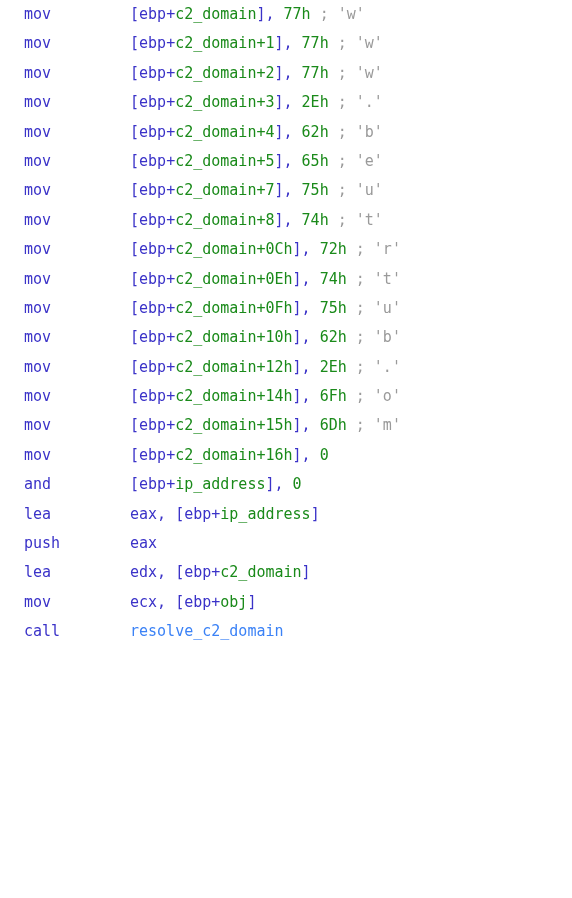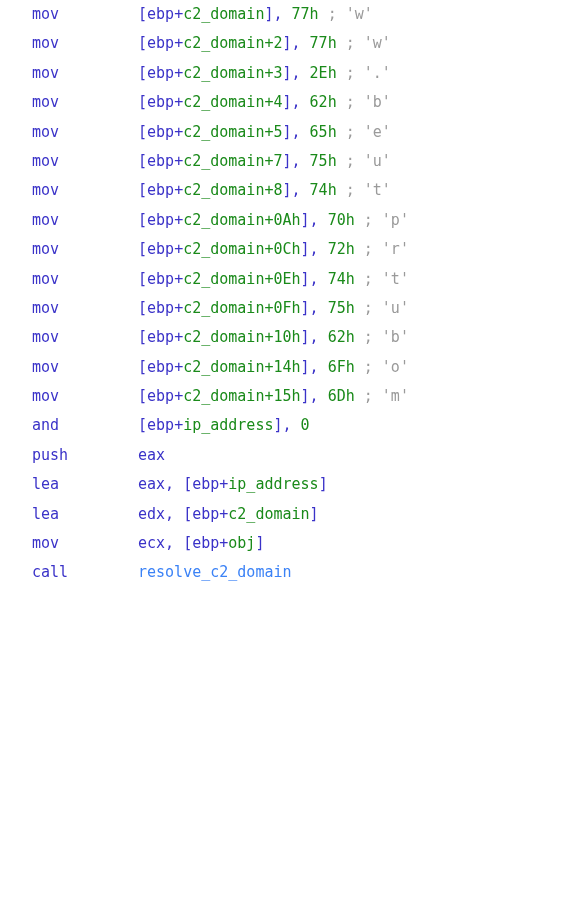--- a/index.html
+++ b/index.html
@@ -21,52 +21,54 @@
     background: #ffffff;
     padding: 0;
     box-sizing: border-box;
   }
   .code-line {
     height: 29.4px;
     line-height: 29.4px;
     white-space: pre;
     font-size: 15px;
     letter-spacing: 0px;
-    padding-left: 32px;
+    padding-left: 24px;
     box-sizing: border-box;
   }
   .mnemonic {
     color: #3a32c8;
     display: inline-block;
     width: 106px;
   }
   .tok-reg      { color: #3a32c8; }
   .tok-punct    { color: #3a32c8; }
   .tok-local    { color: #1a8a1a; }
   .tok-imm      { color: #1a8a1a; }
   .tok-func     { color: #3b82f6; }
   .tok-comment  { color: #9a9a9a; }
 </style>
 </head>
 <body>
 
 <div id="disasm-listing">
     <div class="code-line"><span class="mnemonic">mov</span><span class="tok-punct">[</span><span class="tok-reg">ebp</span><span class="tok-punct">+</span><span class="tok-local">c2_domain</span><span class="tok-punct">], </span><span class="tok-imm">77h</span><span class="tok-comment"> ; 'w'</span></div>
+    <div class="code-line"><span class="mnemonic">mov</span><span class="tok-punct">[</span><span class="tok-reg">ebp</span><span class="tok-punct">+</span><span class="tok-local">c2_domain+1</span><span class="tok-punct">], </span><span class="tok-imm">77h</span><span class="tok-comment"> ; 'w'</span></div>
     <div class="code-line"><span class="mnemonic">mov</span><span class="tok-punct">[</span><span class="tok-reg">ebp</span><span class="tok-punct">+</span><span class="tok-local">c2_domain+2</span><span class="tok-punct">], </span><span class="tok-imm">77h</span><span class="tok-comment"> ; 'w'</span></div>
     <div class="code-line"><span class="mnemonic">mov</span><span class="tok-punct">[</span><span class="tok-reg">ebp</span><span class="tok-punct">+</span><span class="tok-local">c2_domain+3</span><span class="tok-punct">], </span><span class="tok-imm">2Eh</span><span class="tok-comment"> ; '.'</span></div>
     <div class="code-line"><span class="mnemonic">mov</span><span class="tok-punct">[</span><span class="tok-reg">ebp</span><span class="tok-punct">+</span><span class="tok-local">c2_domain+4</span><span class="tok-punct">], </span><span class="tok-imm">62h</span><span class="tok-comment"> ; 'b'</span></div>
     <div class="code-line"><span class="mnemonic">mov</span><span class="tok-punct">[</span><span class="tok-reg">ebp</span><span class="tok-punct">+</span><span class="tok-local">c2_domain+5</span><span class="tok-punct">], </span><span class="tok-imm">65h</span><span class="tok-comment"> ; 'e'</span></div>
     <div class="code-line"><span class="mnemonic">mov</span><span class="tok-punct">[</span><span class="tok-reg">ebp</span><span class="tok-punct">+</span><span class="tok-local">c2_domain+7</span><span class="tok-punct">], </span><span class="tok-imm">75h</span><span class="tok-comment"> ; 'u'</span></div>
     <div class="code-line"><span class="mnemonic">mov</span><span class="tok-punct">[</span><span class="tok-reg">ebp</span><span class="tok-punct">+</span><span class="tok-local">c2_domain+8</span><span class="tok-punct">], </span><span class="tok-imm">74h</span><span class="tok-comment"> ; 't'</span></div>
-    <div class="code-line"><span class="mnemonic">mov</span><span class="tok-punct">[</span><span class="tok-reg">ebp</span><span class="tok-punct">+</span><span class="tok-local">c2_domain+0Ah</span><span class="tok-punct">], </span><span class="tok-imm">70h</span><span class="tok-comment"> ; 'p'</span></div>
     <div class="code-line"><span class="mnemonic">mov</span><span class="tok-punct">[</span><span class="tok-reg">ebp</span><span class="tok-punct">+</span><span class="tok-local">c2_domain+0Ch</span><span class="tok-punct">], </span><span class="tok-imm">72h</span><span class="tok-comment"> ; 'r'</span></div>
     <div class="code-line"><span class="mnemonic">mov</span><span class="tok-punct">[</span><span class="tok-reg">ebp</span><span class="tok-punct">+</span><span class="tok-local">c2_domain+0Eh</span><span class="tok-punct">], </span><span class="tok-imm">74h</span><span class="tok-comment"> ; 't'</span></div>
     <div class="code-line"><span class="mnemonic">mov</span><span class="tok-punct">[</span><span class="tok-reg">ebp</span><span class="tok-punct">+</span><span class="tok-local">c2_domain+0Fh</span><span class="tok-punct">], </span><span class="tok-imm">75h</span><span class="tok-comment"> ; 'u'</span></div>
     <div class="code-line"><span class="mnemonic">mov</span><span class="tok-punct">[</span><span class="tok-reg">ebp</span><span class="tok-punct">+</span><span class="tok-local">c2_domain+10h</span><span class="tok-punct">], </span><span class="tok-imm">62h</span><span class="tok-comment"> ; 'b'</span></div>
+    <div class="code-line"><span class="mnemonic">mov</span><span class="tok-punct">[</span><span class="tok-reg">ebp</span><span class="tok-punct">+</span><span class="tok-local">c2_domain+12h</span><span class="tok-punct">], </span><span class="tok-imm">2Eh</span><span class="tok-comment"> ; '.'</span></div>
     <div class="code-line"><span class="mnemonic">mov</span><span class="tok-punct">[</span><span class="tok-reg">ebp</span><span class="tok-punct">+</span><span class="tok-local">c2_domain+14h</span><span class="tok-punct">], </span><span class="tok-imm">6Fh</span><span class="tok-comment"> ; 'o'</span></div>
     <div class="code-line"><span class="mnemonic">mov</span><span class="tok-punct">[</span><span class="tok-reg">ebp</span><span class="tok-punct">+</span><span class="tok-local">c2_domain+15h</span><span class="tok-punct">], </span><span class="tok-imm">6Dh</span><span class="tok-comment"> ; 'm'</span></div>
+    <div class="code-line"><span class="mnemonic">mov</span><span class="tok-punct">[</span><span class="tok-reg">ebp</span><span class="tok-punct">+</span><span class="tok-local">c2_domain+16h</span><span class="tok-punct">], </span><span class="tok-imm">0</span></div>
     <div class="code-line"><span class="mnemonic">and</span><span class="tok-punct">[</span><span class="tok-reg">ebp</span><span class="tok-punct">+</span><span class="tok-local">ip_address</span><span class="tok-punct">], </span><span class="tok-imm">0</span></div>
+    <div class="code-line"><span class="mnemonic">lea</span><span class="tok-reg">eax</span><span class="tok-punct">, </span><span class="tok-punct">[</span><span class="tok-reg">ebp</span><span class="tok-punct">+</span><span class="tok-local">ip_address</span><span class="tok-punct">]</span></div>
     <div class="code-line"><span class="mnemonic">push</span><span class="tok-reg">eax</span></div>
-    <div class="code-line"><span class="mnemonic">lea</span><span class="tok-reg">eax</span><span class="tok-punct">, </span><span class="tok-punct">[</span><span class="tok-reg">ebp</span><span class="tok-punct">+</span><span class="tok-local">ip_address</span><span class="tok-punct">]</span></div>
     <div class="code-line"><span class="mnemonic">lea</span><span class="tok-reg">edx</span><span class="tok-punct">, </span><span class="tok-punct">[</span><span class="tok-reg">ebp</span><span class="tok-punct">+</span><span class="tok-local">c2_domain</span><span class="tok-punct">]</span></div>
     <div class="code-line"><span class="mnemonic">mov</span><span class="tok-reg">ecx</span><span class="tok-punct">, </span><span class="tok-punct">[</span><span class="tok-reg">ebp</span><span class="tok-punct">+</span><span class="tok-local">obj</span><span class="tok-punct">]</span></div>
     <div class="code-line"><span class="mnemonic">call</span><span class="tok-func">resolve_c2_domain</span></div>
   </div>
 
 </body></html>

